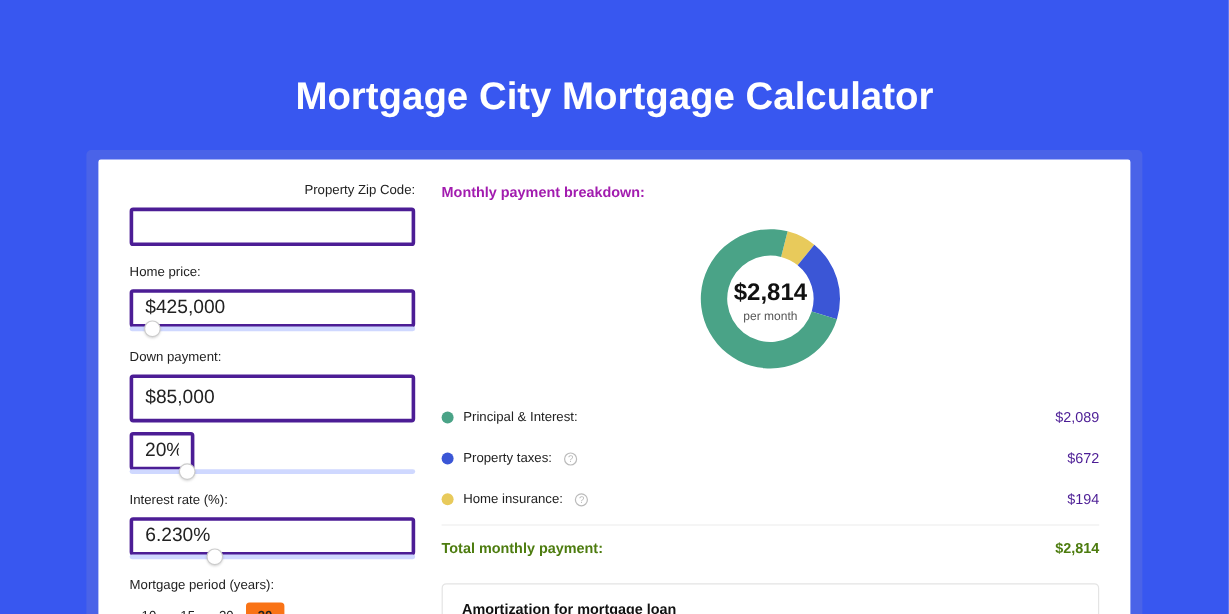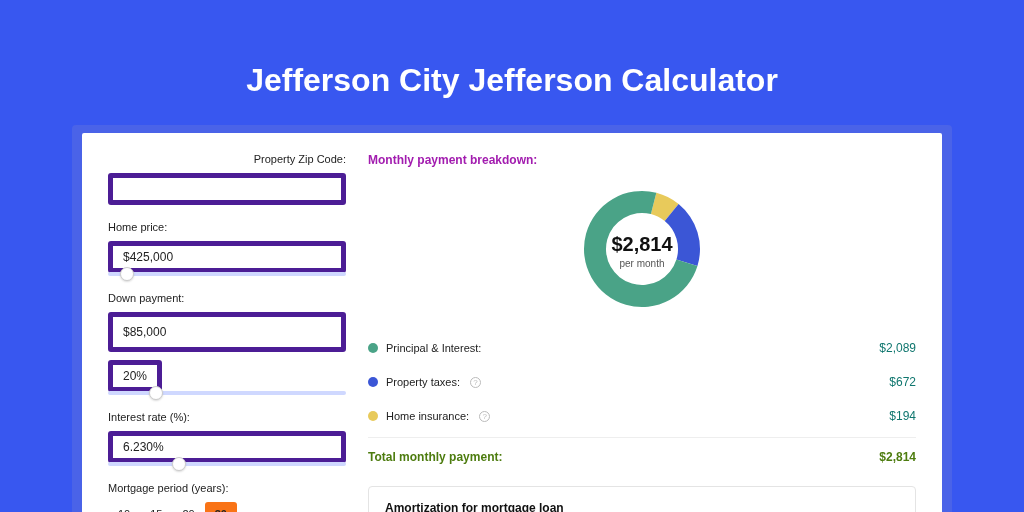--- a/index.html
+++ b/index.html
@@ -40,24 +40,24 @@
 
   .field-label {
     font-size: 11px;
     color: #222;
     margin-bottom: 8px;
     margin-top: 16px;
   }
   .left-col .field-label:first-child { margin-top: 0; text-align: right; }
   .text-input {
     width: 100%;
-    border: 5px solid #4c1d95;
+    border: 3px solid #4c1d95;
     border-radius: 3px;
     padding: 8px 10px;
-    font-size: 12px;
+    font-size: 16px;
     color: #222;
     height: 32px;
   }
   .slider-track {
     position: relative;
     height: 4px;
     background: #cfd8ff;
     border-radius: 2px;
     margin-top: -1px;
   }
@@ -148,21 +148,21 @@
     width: 11px; height: 11px;
     border: 1px solid #bbb;
     border-radius: 50%;
     display: inline-flex;
     align-items: center;
     justify-content: center;
     font-size: 8px;
     color: #bbb;
     margin-left: 2px;
   }
-  .legend-value { font-size: 12px; color: #0f766e; }
+  .legend-value { font-size: 12px; color: #4c1d95; }
   .total-row {
     display: flex;
     justify-content: space-between;
     padding: 12px 0 4px 0;
     font-size: 12px;
     font-weight: 700;
     color: #4d7c0f;
     border-top: 1px solid #eee;
     margin-top: 4px;
   }
@@ -176,21 +176,21 @@
   .amort-title {
     font-size: 12px;
     font-weight: 700;
     margin-bottom: 10px;
     color: #111;
   }
 </style>
 </head>
 <body>
 
-<h1 class="page-title">Jefferson City Jefferson Calculator</h1>
+<h1 class="page-title">Mortgage City Mortgage Calculator</h1>
 
 <div class="outer-card">
   <div class="inner-card">
 
     <div class="left-col">
 
       <div class="field-label">Property Zip Code:</div>
       <input class="text-input" value="" style="">
 
       <div class="field-label">Home price:</div>

